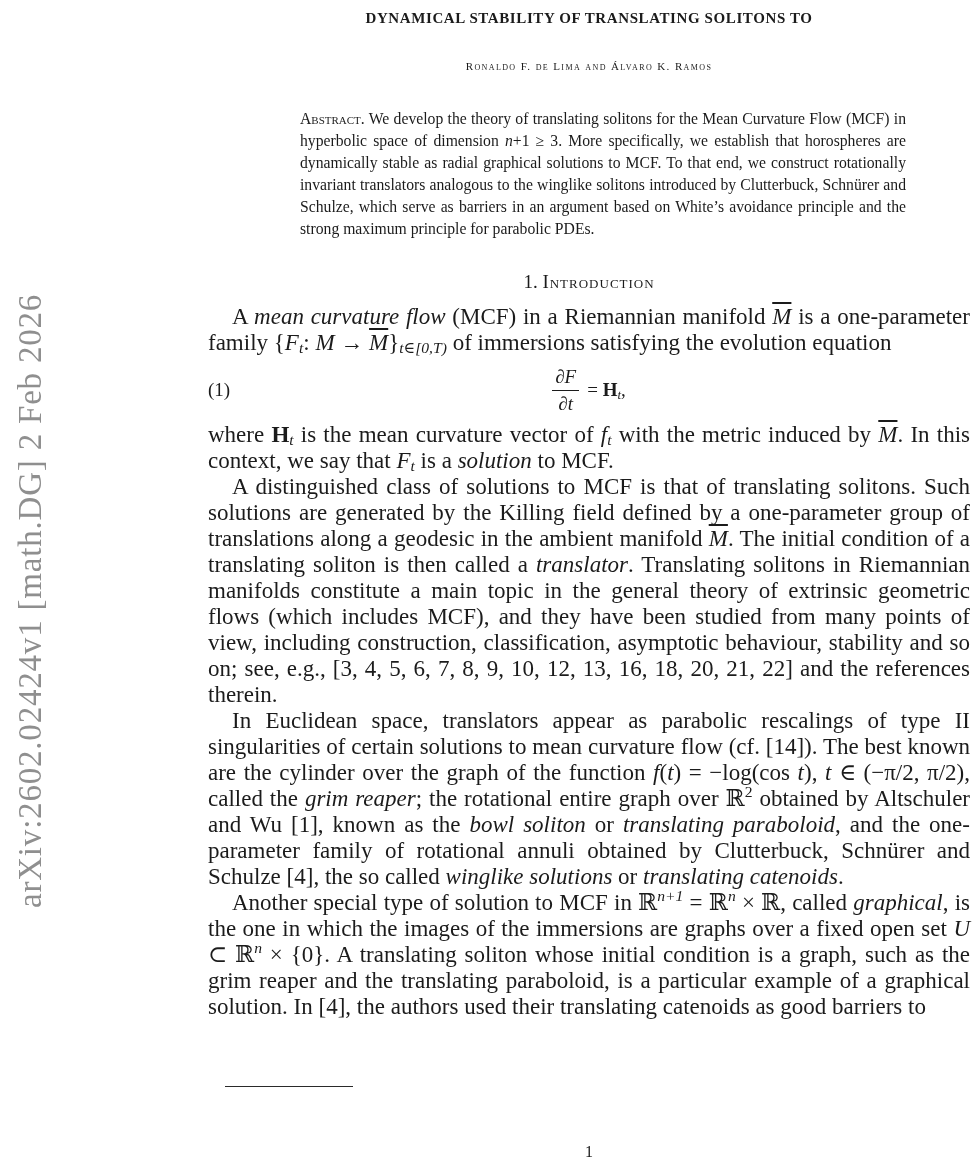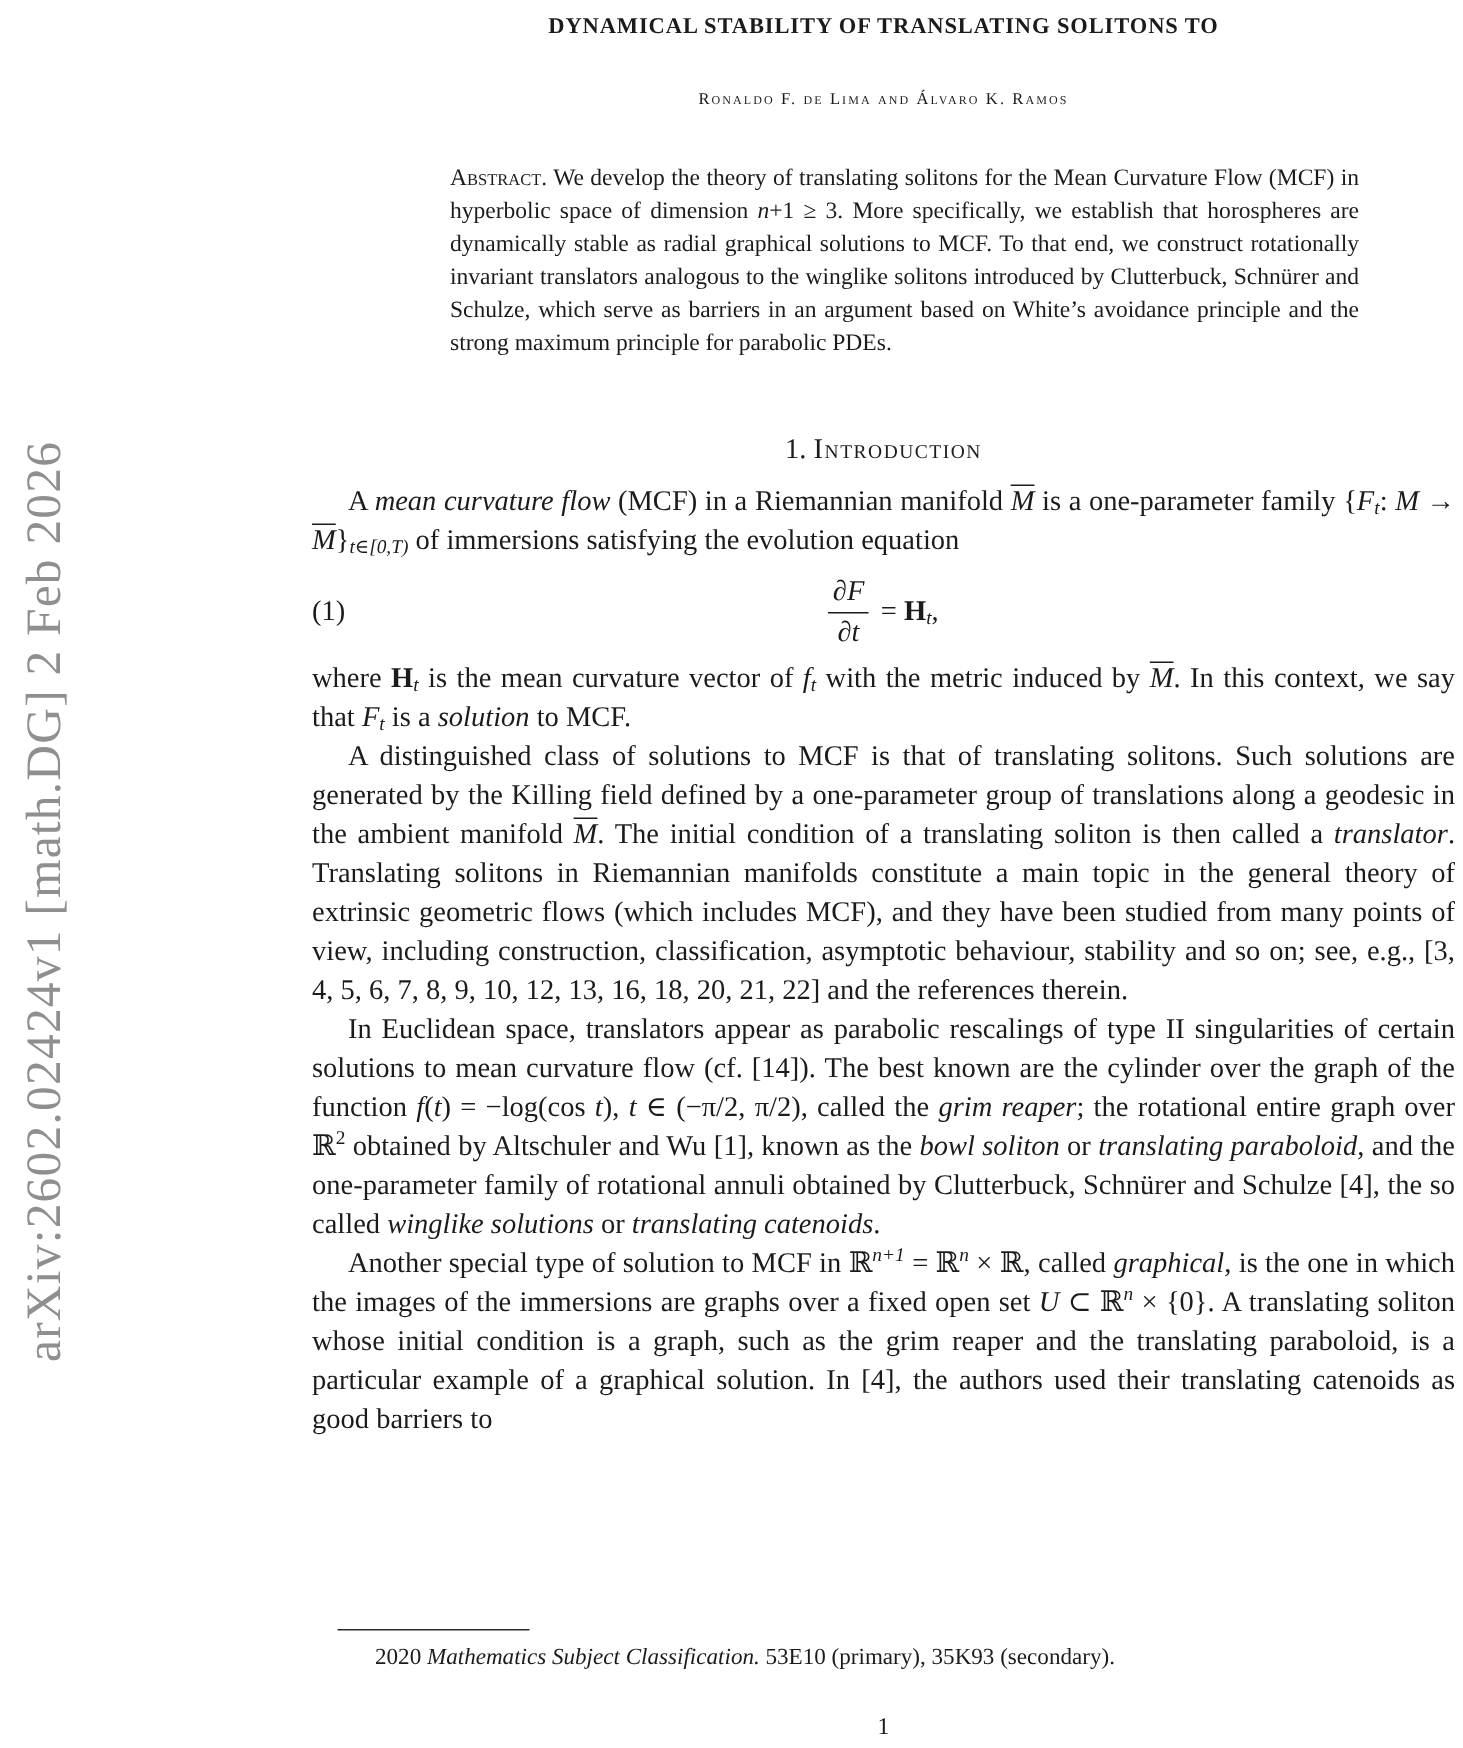--- a/index.html
+++ b/index.html
@@ -49,30 +49,30 @@
   }
 
   .abstract {
     margin: 36px 64px 0 92px;
     font-size: 15.7px;
     line-height: 22px;
     text-align: justify;
   }
 
   .section-heading {
-    margin: 49px 0 0 0;
+    margin: 31px 0 0 0;
     font-size: 19px;
     font-weight: normal;
     text-align: center;
   }
   .section-heading .sc-part { font-variant: small-caps; letter-spacing: 1px; }
 
   .para {
     margin: 0;
-    font-size: 19px;
+    font-size: 23px;
     line-height: 26px;
     text-align: justify;
   }
   .para.first { margin-top: 11px; }
   .indent { text-indent: 24px; }
 
   
   .equation {
     position: relative;
     height: 56px;
@@ -156,19 +156,18 @@
       </span>
     </div>
 
     <p class="para"><span>where </span><span class="bf">H</span><span class="it sb">t</span><span> is the mean curvature vector of </span><span class="it">f</span><span class="it sb">t</span><span> with the metric induced by </span><span class="it ov">M</span><span>. In this context, we say that </span><span class="it">F</span><span class="it sb">t</span><span> is a </span><span class="it">solution</span><span> to MCF.</span></p>
     <p class="para indent"><span>A distinguished class of solutions to MCF is that of translating solitons. Such solutions are generated by the Killing field defined by a one-parameter group of translations along a geodesic in the ambient manifold </span><span class="it ov">M</span><span>. The initial condition of a translating soliton is then called a </span><span class="it">translator</span><span>. Translating solitons in Riemannian manifolds constitute a main topic in the general theory of extrinsic geometric flows (which includes MCF), and they have been studied from many points of view, including construction, classification, asymptotic behaviour, stability and so on; see, e.g., [3, 4, 5, 6, 7, 8, 9, 10, 12, 13, 16, 18, 20, 21, 22] and the references therein.</span></p>
     <p class="para indent"><span>In Euclidean space, translators appear as parabolic rescalings of type II singularities of certain solutions to mean curvature flow (cf. [14]). The best known are the cylinder over the graph of the function </span><span class="it">f</span><span>(</span><span class="it">t</span><span>) = −log(cos </span><span class="it">t</span><span>), </span><span class="it">t</span><span> ∈ (−π/2, π/2), called the </span><span class="it">grim reaper</span><span>; the rotational entire graph over ℝ</span><span class="sup">2</span><span> obtained by Altschuler and Wu [1], known as the </span><span class="it">bowl soliton</span><span> or </span><span class="it">translating paraboloid</span><span>, and the one-parameter family of rotational annuli obtained by Clutterbuck, Schnürer and Schulze [4], the so called </span><span class="it">winglike solutions</span><span> or </span><span class="it">translating catenoids</span><span>.</span></p>
     <p class="para indent"><span>Another special type of solution to MCF in ℝ</span><span class="it sup">n+1</span><span> = ℝ</span><span class="it sup">n</span><span> × ℝ, called </span><span class="it">graphical</span><span>, is the one in which the images of the immersions are graphs over a fixed open set </span><span class="it">U</span><span> ⊂ ℝ</span><span class="it sup">n</span><span> × {0}. A translating soliton whose initial condition is a graph, such as the grim reaper and the translating paraboloid, is a particular example of a graphical solution. In [4], the authors used their translating catenoids as good barriers to</span></p>
 
     <div class="footnote">
       <div class="footnote-rule"></div>
-      <p class="fn-line"><span>2020 </span><span class="it">Mathematics Subject Classification.</span><span> 53E10 (primary), 35K93 (secondary).</span></p>
     </div>
 
     <div class="page-number">1</div>
 
   </div>
 </div>
 
 </body></html>

